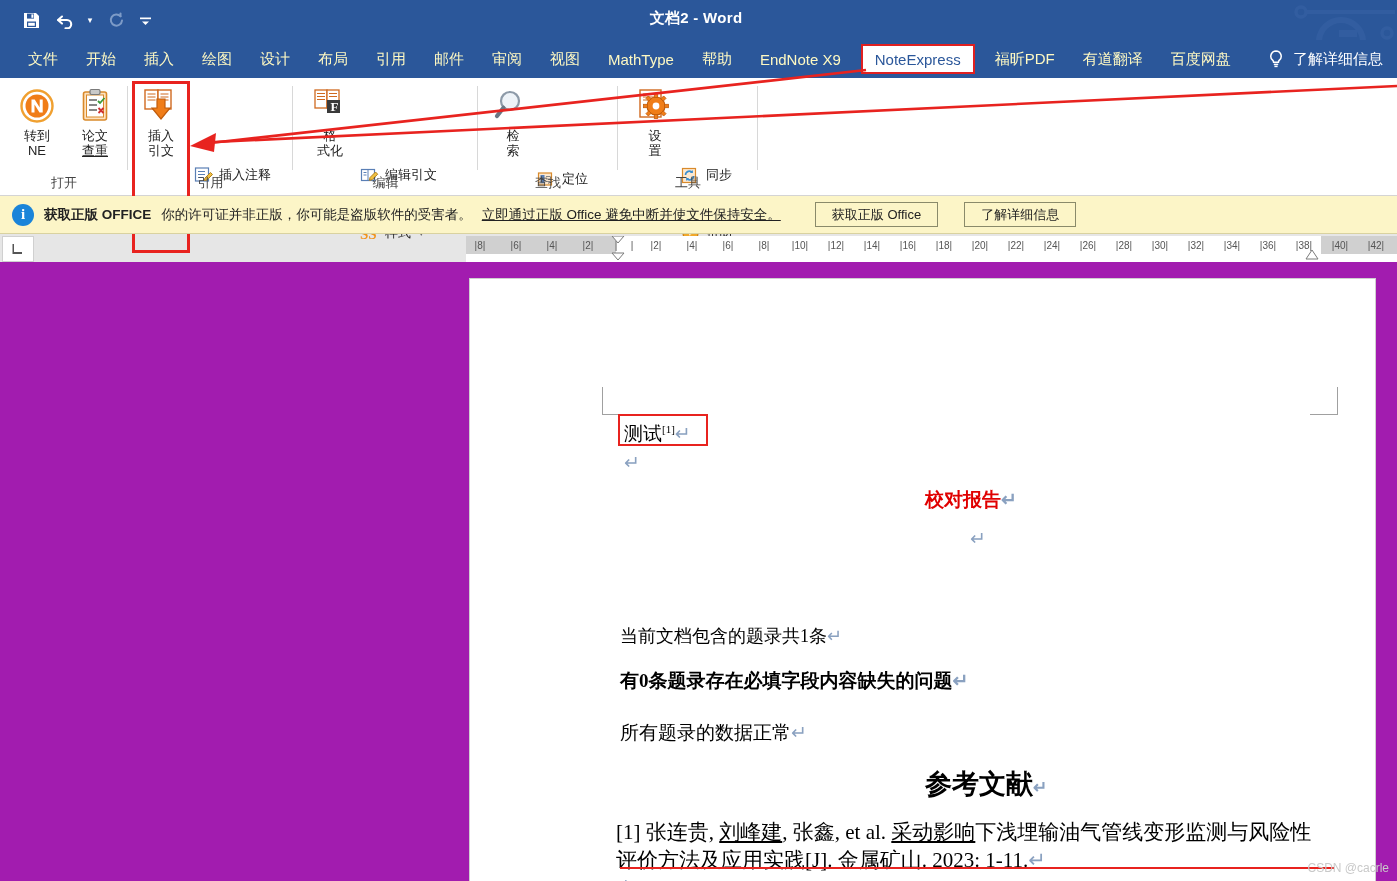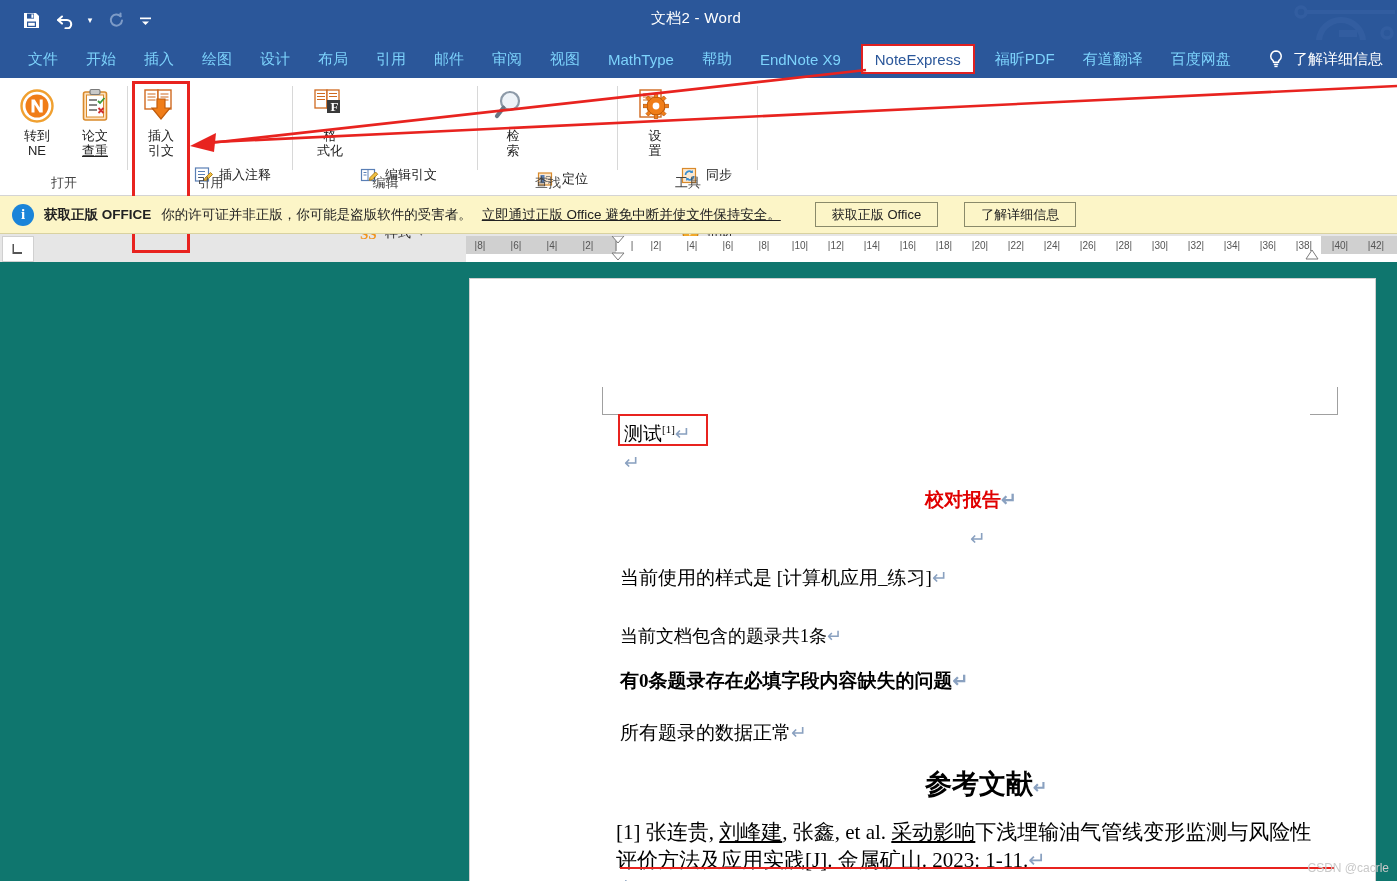--- a/index.html
+++ b/index.html
@@ -20,35 +20,35 @@
   .qat-btn {
     width: 34px; height: 30px; display: flex; align-items: center; justify-content: center;
     color: #ffffff;
   }
   .qat-btn.dim { color: #7d9bc7; }
   .qat-caret { width: 16px; height: 30px; display:flex; align-items:center; justify-content:center; color:#ffffff; font-size:9px; }
   .qat-more { width: 26px; height: 30px; display:flex; align-items:center; justify-content:center; color:#ffffff; font-size:11px; }
 
   .doc-title {
     position: absolute; left: 0; top: 9px; width: 1392px; text-align: center;
-    color: #ffffff; font-size: 15px; letter-spacing: .3px;
+    color: #ffffff; font-size: 15px; letter-spacing: .3px; font-weight: bold;
   }
   .tl-watermark {
     position: absolute; right: 0px; top: 0px; width: 120px; height: 40px;
     overflow: hidden; opacity: .45;
   }
 
   
   .tabstrip {
     position: absolute; left: 0; top: 40px; width: 1397px; height: 38px;
     background: #2b579a;
   }
   .tabs { position: absolute; left: 14px; top: 0; height: 38px; display: flex; align-items: center; }
   .tab {
-    color: #7dd3fc; font-size: 15px; padding: 0 14px; height: 38px;
+    color: #fef9c3; font-size: 15px; padding: 0 14px; height: 38px;
     display: flex; align-items: center; white-space: nowrap;
   }
   .tab.highlight-box {
     background: #ffffff; color: #2b579a; margin: 0 6px;
     outline: 2px solid #e02020; outline-offset: -2px; height: 30px;
   }
   .tellme {
     position: absolute; right: 14px; top: 0; height: 38px; display: flex;
     align-items: center; gap: 8px; color: #ffffff; font-size: 15px;
   }
@@ -118,21 +118,21 @@
     font-size: 10px; color: #555; letter-spacing: 0px; }
   .vruler {
     position: absolute; left: 6px; top: 285px; width: 26px; height: 585px;
     background: #ffffff; overflow: hidden;
   }
   .vruler .vgray { position: absolute; left: 0; width: 26px; background: #c8c8c8; }
 
   
   .workspace {
     position: absolute; left: 0; top: 262px; width: 1397px; height: 619px;
-    background: #0f766e;
+    background: #a21caf;
   }
   .page {
     position: absolute; left: 470px; top: 17px; width: 905px; height: 602px;
     background: #ffffff; box-shadow: 0 0 0 1px #cfcfcf;
   }
   .mark { position: absolute; border-color: #a0a0a0; }
   .mark.tl { left: 132px; top: 108px; width: 28px; height: 28px; border-left: 1px solid #a0a0a0; border-bottom: 1px solid #a0a0a0; }
   .mark.tr { left: 840px; top: 108px; width: 28px; height: 28px; border-right: 1px solid #a0a0a0; border-bottom: 1px solid #a0a0a0; }
 
   .doctext { position: absolute; font-family: "Liberation Serif", "DejaVu Serif", serif; color: #000; }
@@ -614,23 +614,20 @@
       <div class="doctext p-test">
         <span>测试</span><span class="sup">[1]</span><span class="pilcrow">↵</span>
       </div>
       <div class="doctext p-empty1 pilcrow">↵</div>
 
       <div class="doctext p-title">
         <span>校对报告</span><span class="pilcrow">↵</span>
       </div>
       <div class="doctext p-empty2 pilcrow">↵</div>
 
-      <div class="doctext p-l1">
-        <span>当前使用的样式是 [计算机应用_练习]</span><span class="pilcrow">↵</span>
-      </div>
       <div class="doctext p-l2">
         <span>当前文档包含的题录共1条</span><span class="pilcrow">↵</span>
       </div>
       <div class="doctext p-l3">
         <span>有0条题录存在必填字段内容缺失的问题</span><span class="pilcrow">↵</span>
       </div>
       <div class="doctext p-l4">
         <span>所有题录的数据正常</span><span class="pilcrow">↵</span>
       </div>
 

